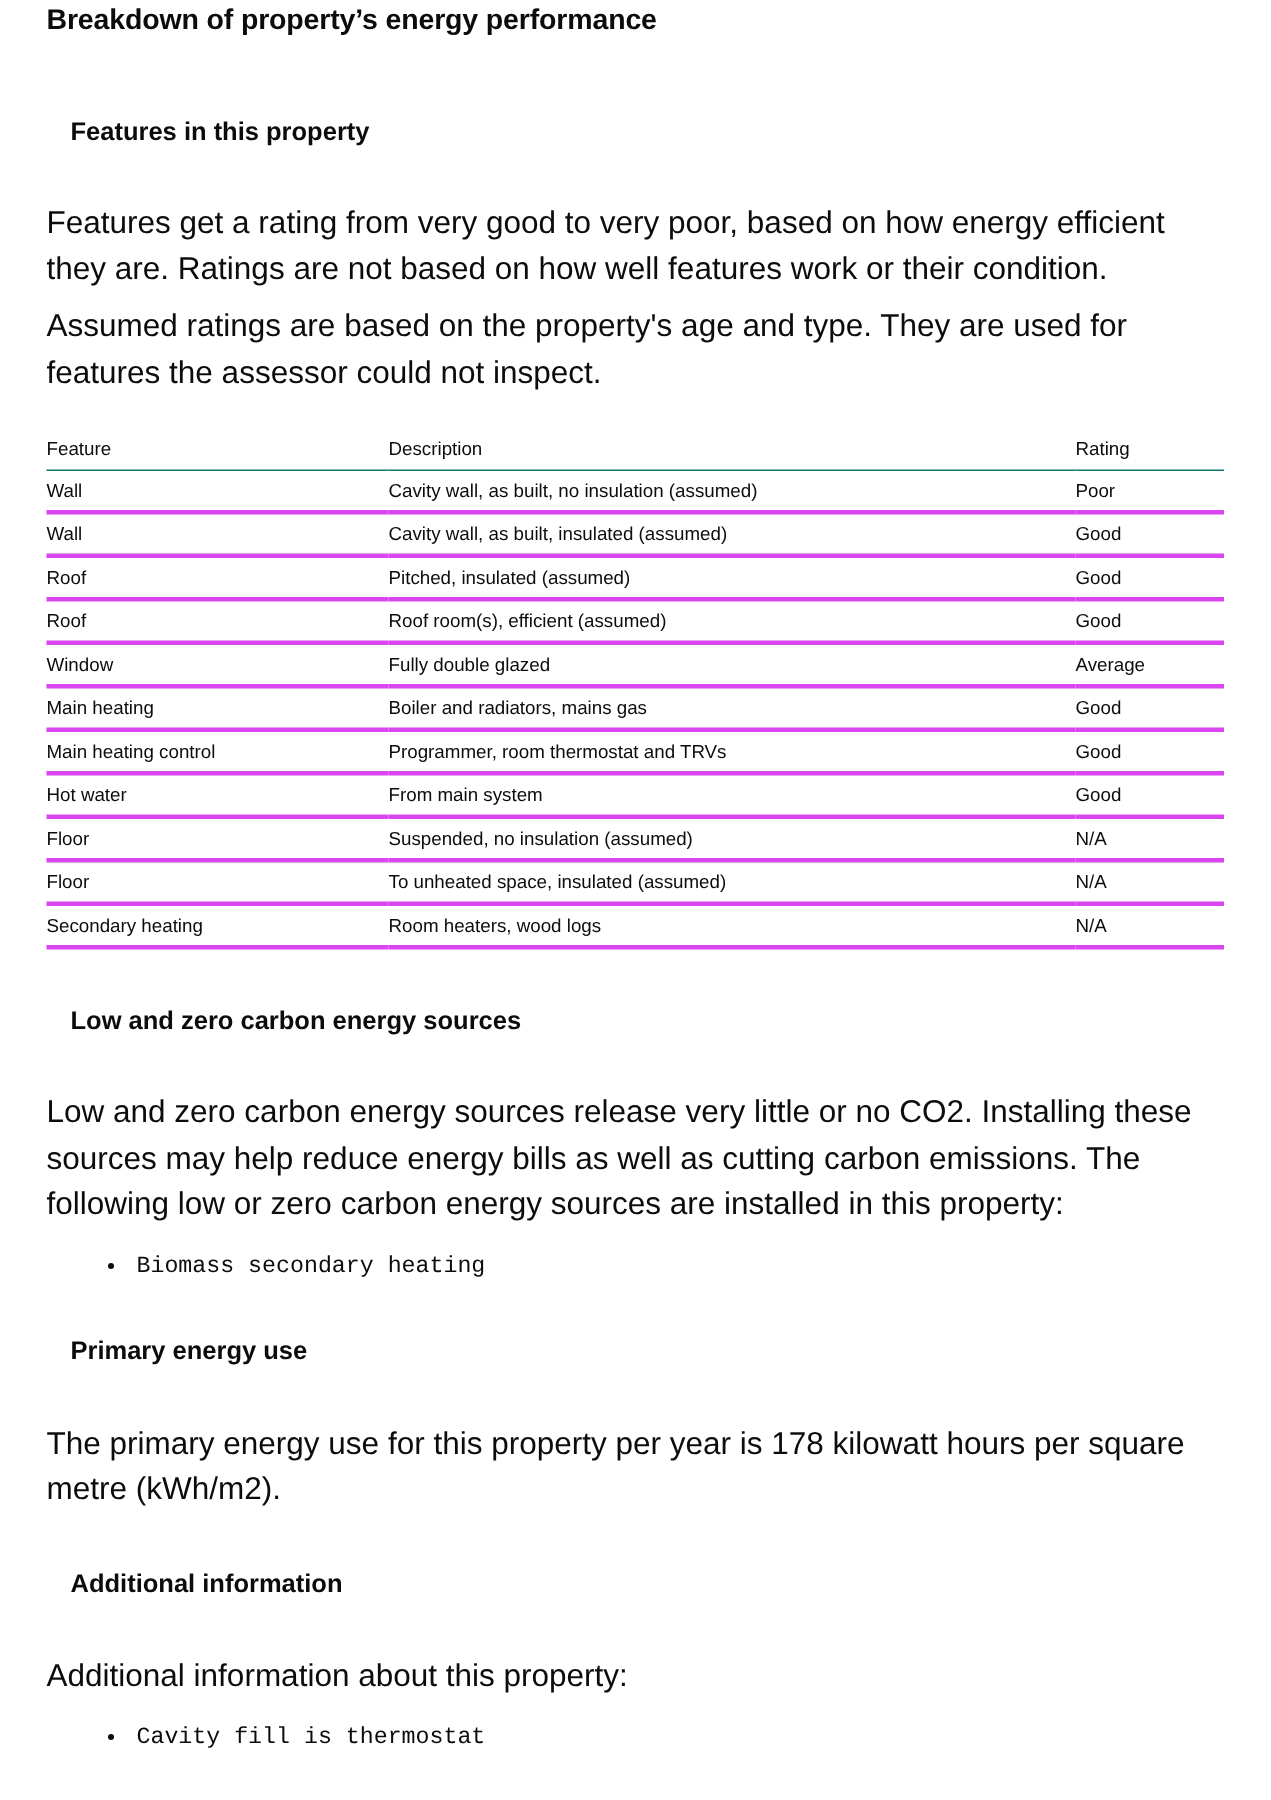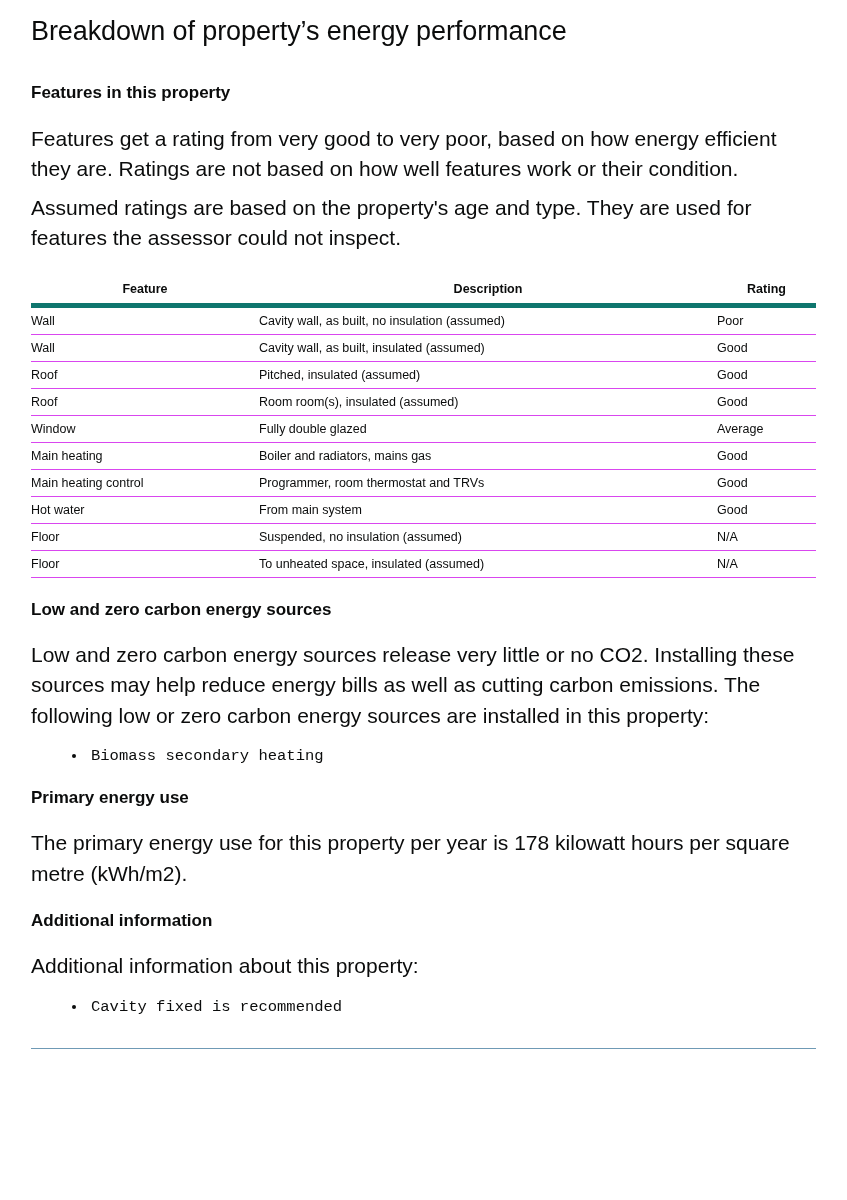--- a/index.html
+++ b/index.html
@@ -15,32 +15,32 @@
     overflow: hidden;
   }
   .page {
     box-sizing: border-box;
     width: 847px;
     height: 1200px;
     padding: 0 31px;
     position: relative;
   }
   h1.page-title {
-    font-size: 27px;
+    font-size: 19px;
     line-height: 1.2;
-    font-weight: normal;
-    margin: 0;
-    padding-top: 15px;
+    font-weight: bold;
+    margin: 0;
+    padding-top: 3px;
     letter-spacing: -0.1px;
   }
   h2.section-title {
     font-size: 17px;
     line-height: 1.2;
     font-weight: bold;
-    margin: 0;
+    margin: 16px;
   }
   .sp-1 { height: 36px; }
   .sp-2 { height: 22px; }
   .sp-3 { height: 20px; }
   p.body-text {
     font-size: 21px;
     line-height: 1.45;
     margin: 0;
     max-width: 790px;
   }
@@ -48,30 +48,30 @@
     margin-top: 8px;
   }
   table.features {
     width: 785px;
     border-collapse: collapse;
     margin-top: 28px;
     table-layout: fixed;
   }
   table.features th {
     font-size: 12.5px;
-    font-weight: bold;
-    text-align: center;
+    font-weight: normal;
+    text-align: left;
     padding: 0 0 7px 0;
-    border-bottom: 5px solid #0f766e;
+    border-bottom: 1px solid #0f766e;
     vertical-align: bottom;
   }
   table.features td {
     font-size: 12.5px;
     padding: 6px 0 5px 0;
-    border-bottom: 1px solid #d946ef;
+    border-bottom: 3px solid #d946ef;
     vertical-align: top;
     line-height: 1.2;
   }
   table.features th.col-feature, table.features td.col-feature { width: 228px; }
   table.features th.col-desc, table.features td.col-desc { width: 458px; }
   table.features th.col-rating, table.features td.col-rating { width: 99px; }
   ul.bullets {
     margin: 14px 0 0 0;
     padding-left: 56px;
     list-style: disc;
@@ -125,21 +125,21 @@
         <td class="col-desc">Cavity wall, as built, insulated (assumed)</td>
         <td class="col-rating">Good</td>
       </tr>
       <tr>
         <td class="col-feature">Roof</td>
         <td class="col-desc">Pitched, insulated (assumed)</td>
         <td class="col-rating">Good</td>
       </tr>
       <tr>
         <td class="col-feature">Roof</td>
-        <td class="col-desc">Room room(s), insulated (assumed)</td>
+        <td class="col-desc">Roof room(s), efficient (assumed)</td>
         <td class="col-rating">Good</td>
       </tr>
       <tr>
         <td class="col-feature">Window</td>
         <td class="col-desc">Fully double glazed</td>
         <td class="col-rating">Average</td>
       </tr>
       <tr>
         <td class="col-feature">Main heating</td>
         <td class="col-desc">Boiler and radiators, mains gas</td>
@@ -158,20 +158,25 @@
       <tr>
         <td class="col-feature">Floor</td>
         <td class="col-desc">Suspended, no insulation (assumed)</td>
         <td class="col-rating">N/A</td>
       </tr>
       <tr>
         <td class="col-feature">Floor</td>
         <td class="col-desc">To unheated space, insulated (assumed)</td>
         <td class="col-rating">N/A</td>
       </tr>
+      <tr>
+        <td class="col-feature">Secondary heating</td>
+        <td class="col-desc">Room heaters, wood logs</td>
+        <td class="col-rating">N/A</td>
+      </tr>
     </tbody>
   </table>
 
   <div class="sp-2"></div>
 
   <h2 class="section-title">Low and zero carbon energy sources</h2>
 
   <div class="sp-3"></div>
 
   <p class="body-text">Low and zero carbon energy sources release very little or no CO2. Installing these sources may help reduce energy bills as well as cutting carbon emissions. The following low or zero carbon energy sources are installed in this property:</p>
@@ -190,18 +195,18 @@
 
   <div class="sp-2"></div>
 
   <h2 class="section-title">Additional information</h2>
 
   <div class="sp-3"></div>
 
   <p class="body-text">Additional information about this property:</p>
 
   <ul class="bullets">
-    <li>Cavity fixed is recommended</li>
+    <li>Cavity fill is thermostat</li>
   </ul>
 
   <hr class="rule">
 
 </div>
 
 </body></html>

